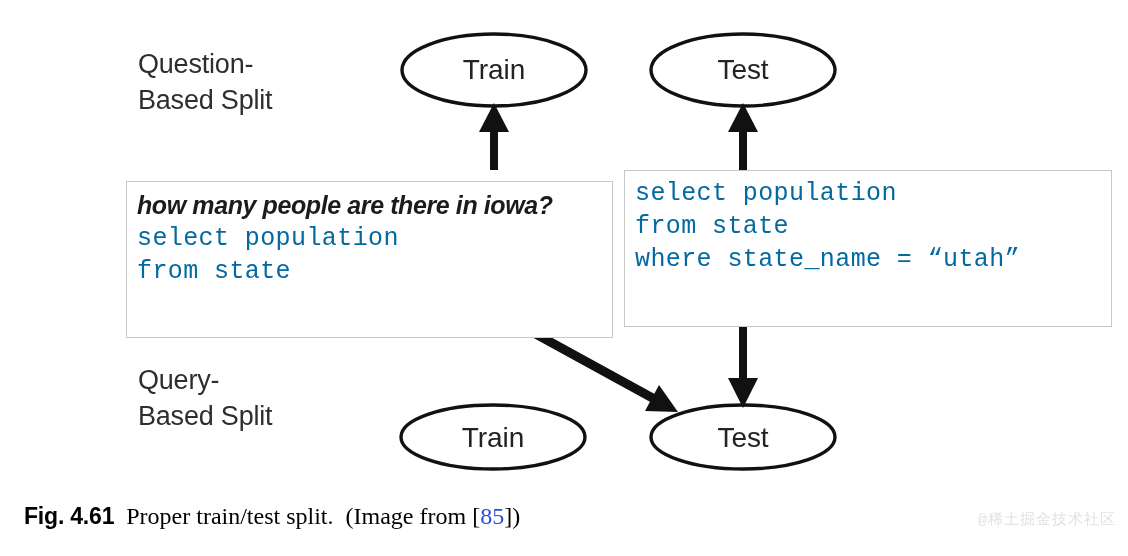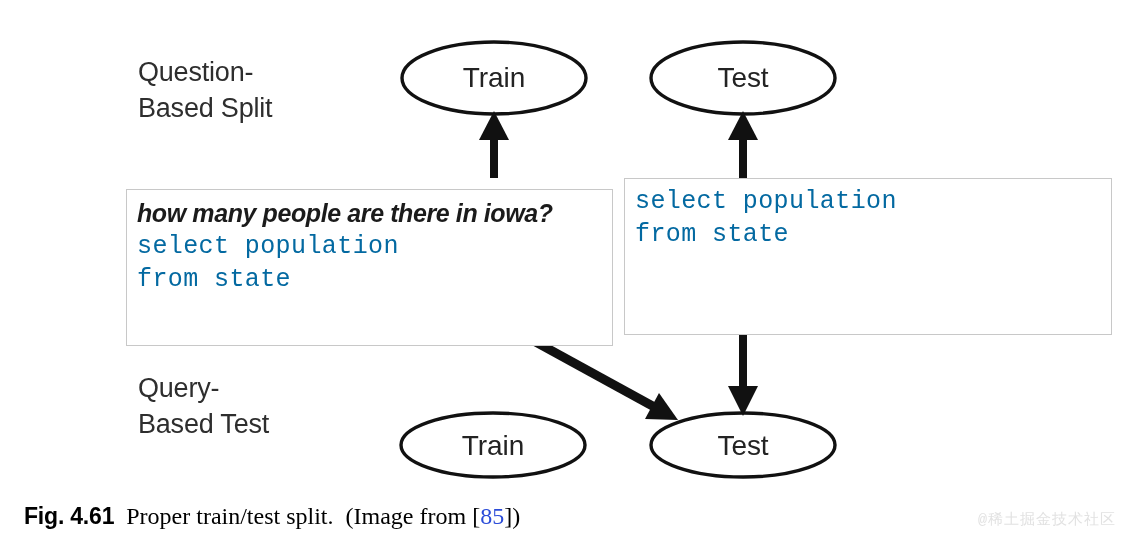--- a/index.html
+++ b/index.html
@@ -12,21 +12,21 @@
     height: 556px;
     position: relative;
     overflow: hidden;
     font-family: "Liberation Sans", sans-serif;
     -webkit-font-smoothing: antialiased;
   }
 
   #figure-area {
     position: absolute;
     left: 0;
-    top: 12px;
+    top: 4px;
     width: 980px;
     height: 490px;
   }
 
   #diagram-svg {
     position: absolute;
     left: 0;
     top: 0;
     width: 1128px;
     height: 490px;
@@ -160,35 +160,36 @@
     <g>
       <line x1="523" y1="323" x2="658" y2="397" stroke="#111111" stroke-width="9"></line>
       <path d="M678,408 L645,407 L659,381 Z" fill="#111111"></path>
     </g>
   </svg>
 
   <div class="side-label" id="question-split-label">Question-
 Based Split</div>
 
   <div class="side-label" id="query-split-label">Query-
-Based Test</div>
+Based Split</div>
 
   <div class="node-label" style="left:404px; top:50px; width:180px;">Train</div>
   <div class="node-label" style="left:653px; top:50px; width:180px;">Test</div>
   <div class="node-label" style="left:403px; top:418px; width:180px;">Train</div>
   <div class="node-label" style="left:653px; top:418px; width:180px;">Test</div>
 
   <div class="example-box" id="box-left">
     <div class="question-line">how many people are there in iowa?</div>
     <div class="sql-line">select population</div>
     <div class="sql-line">from state</div>
   </div>
 
   <div class="example-box" id="box-right">
     <div class="sql-line">select population</div>
     <div class="sql-line">from state</div>
+    <div class="sql-line">where state_name = “utah”</div>
   </div>
 
 </div>
 
 <div id="caption"><span id="caption-fig-number">Fig. 4.61</span><span>  Proper train/test split.  (Image from [</span><span id="caption-citation-number">85</span><span>])</span></div>
 
 <div id="watermark">@稀土掘金技术社区</div>
 
 </body></html>

